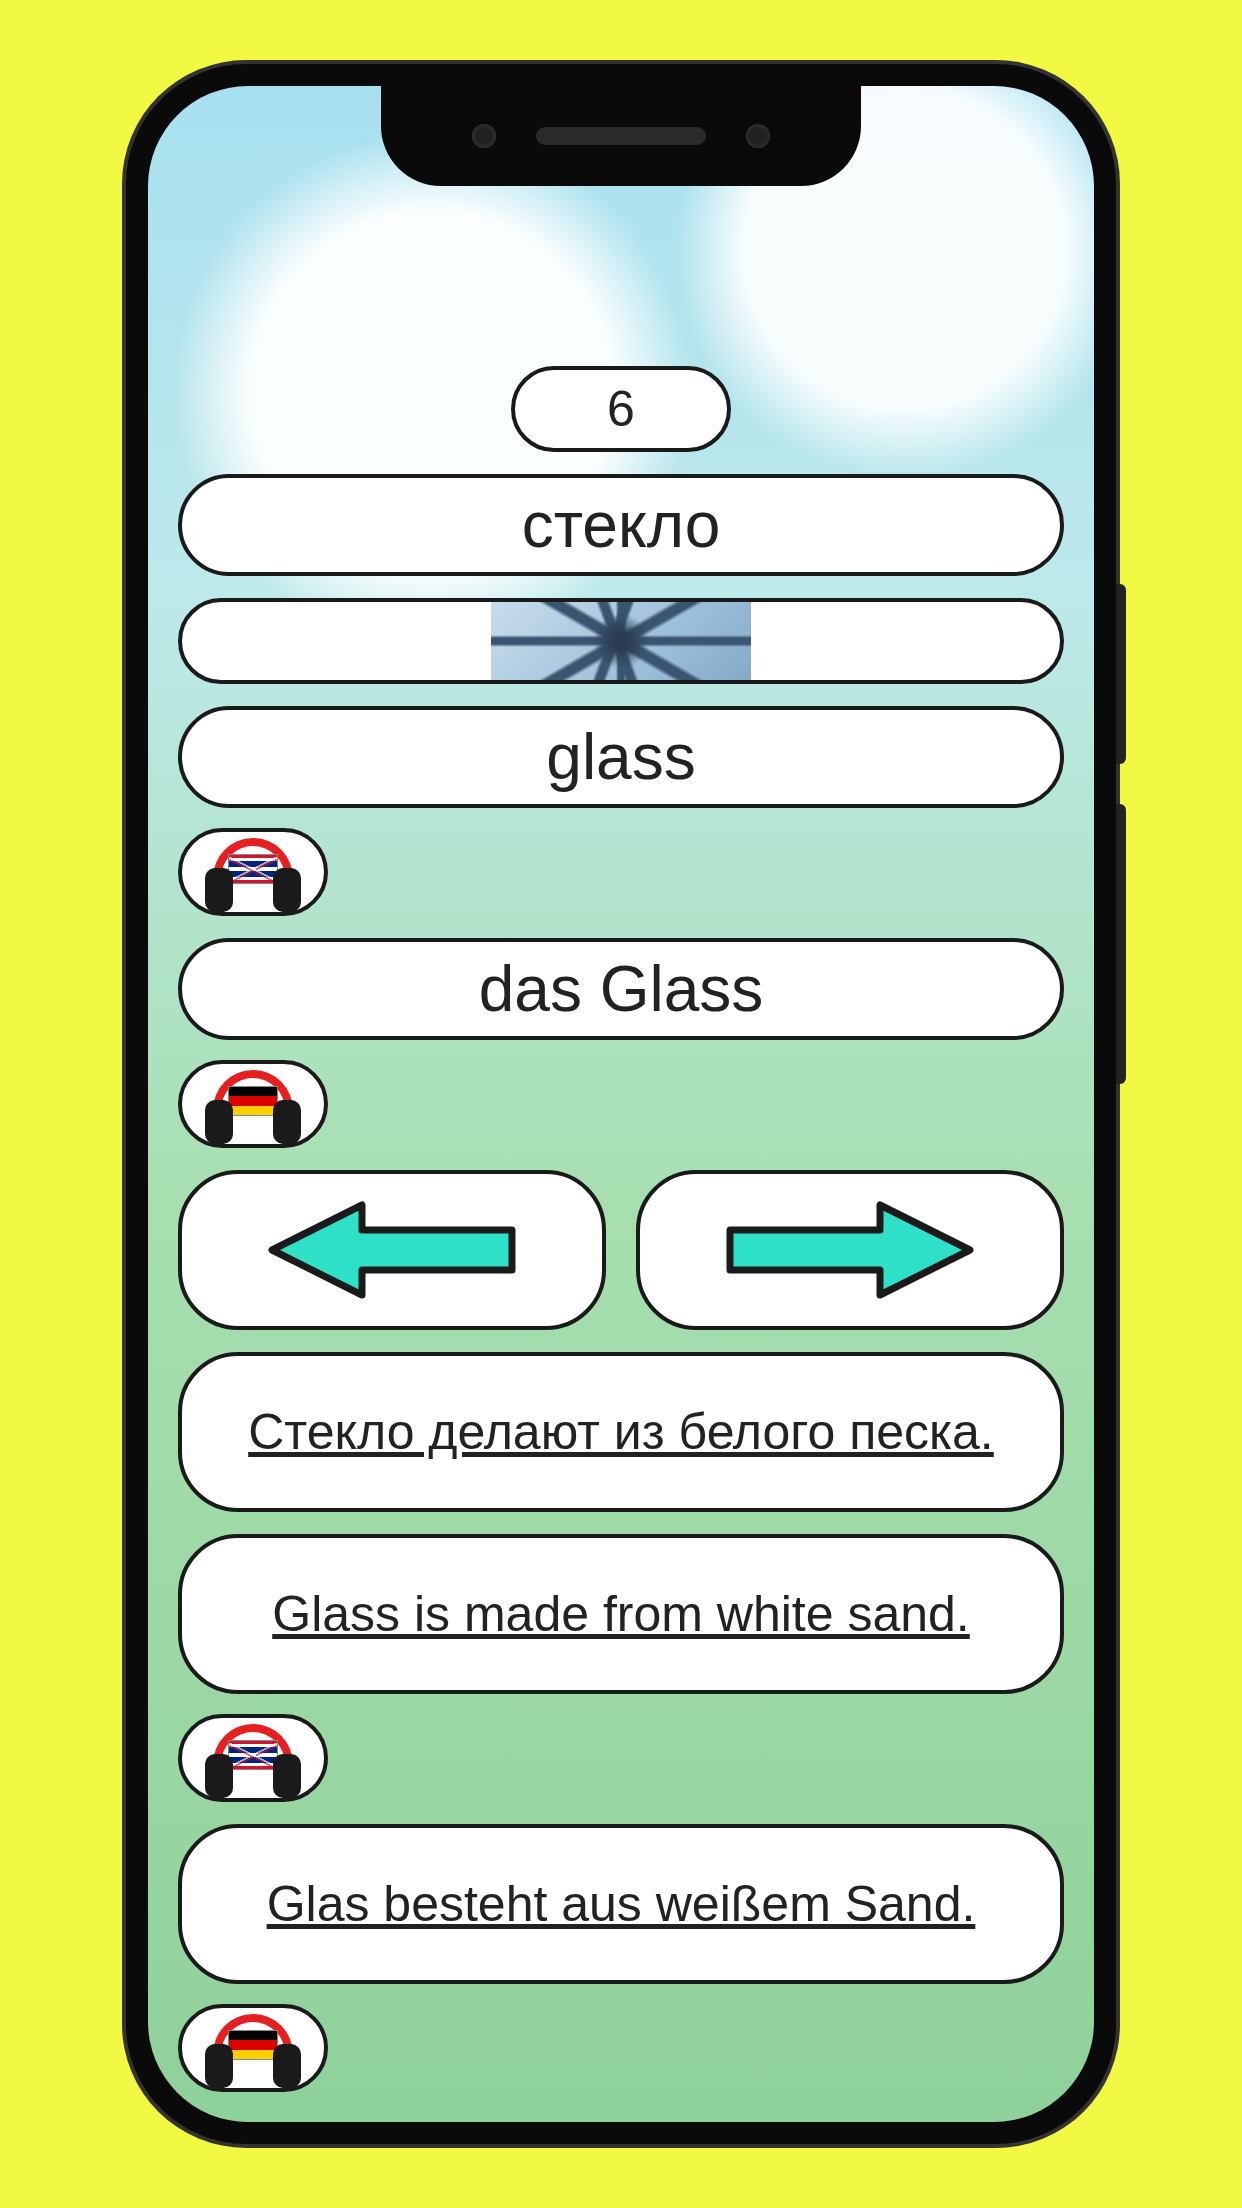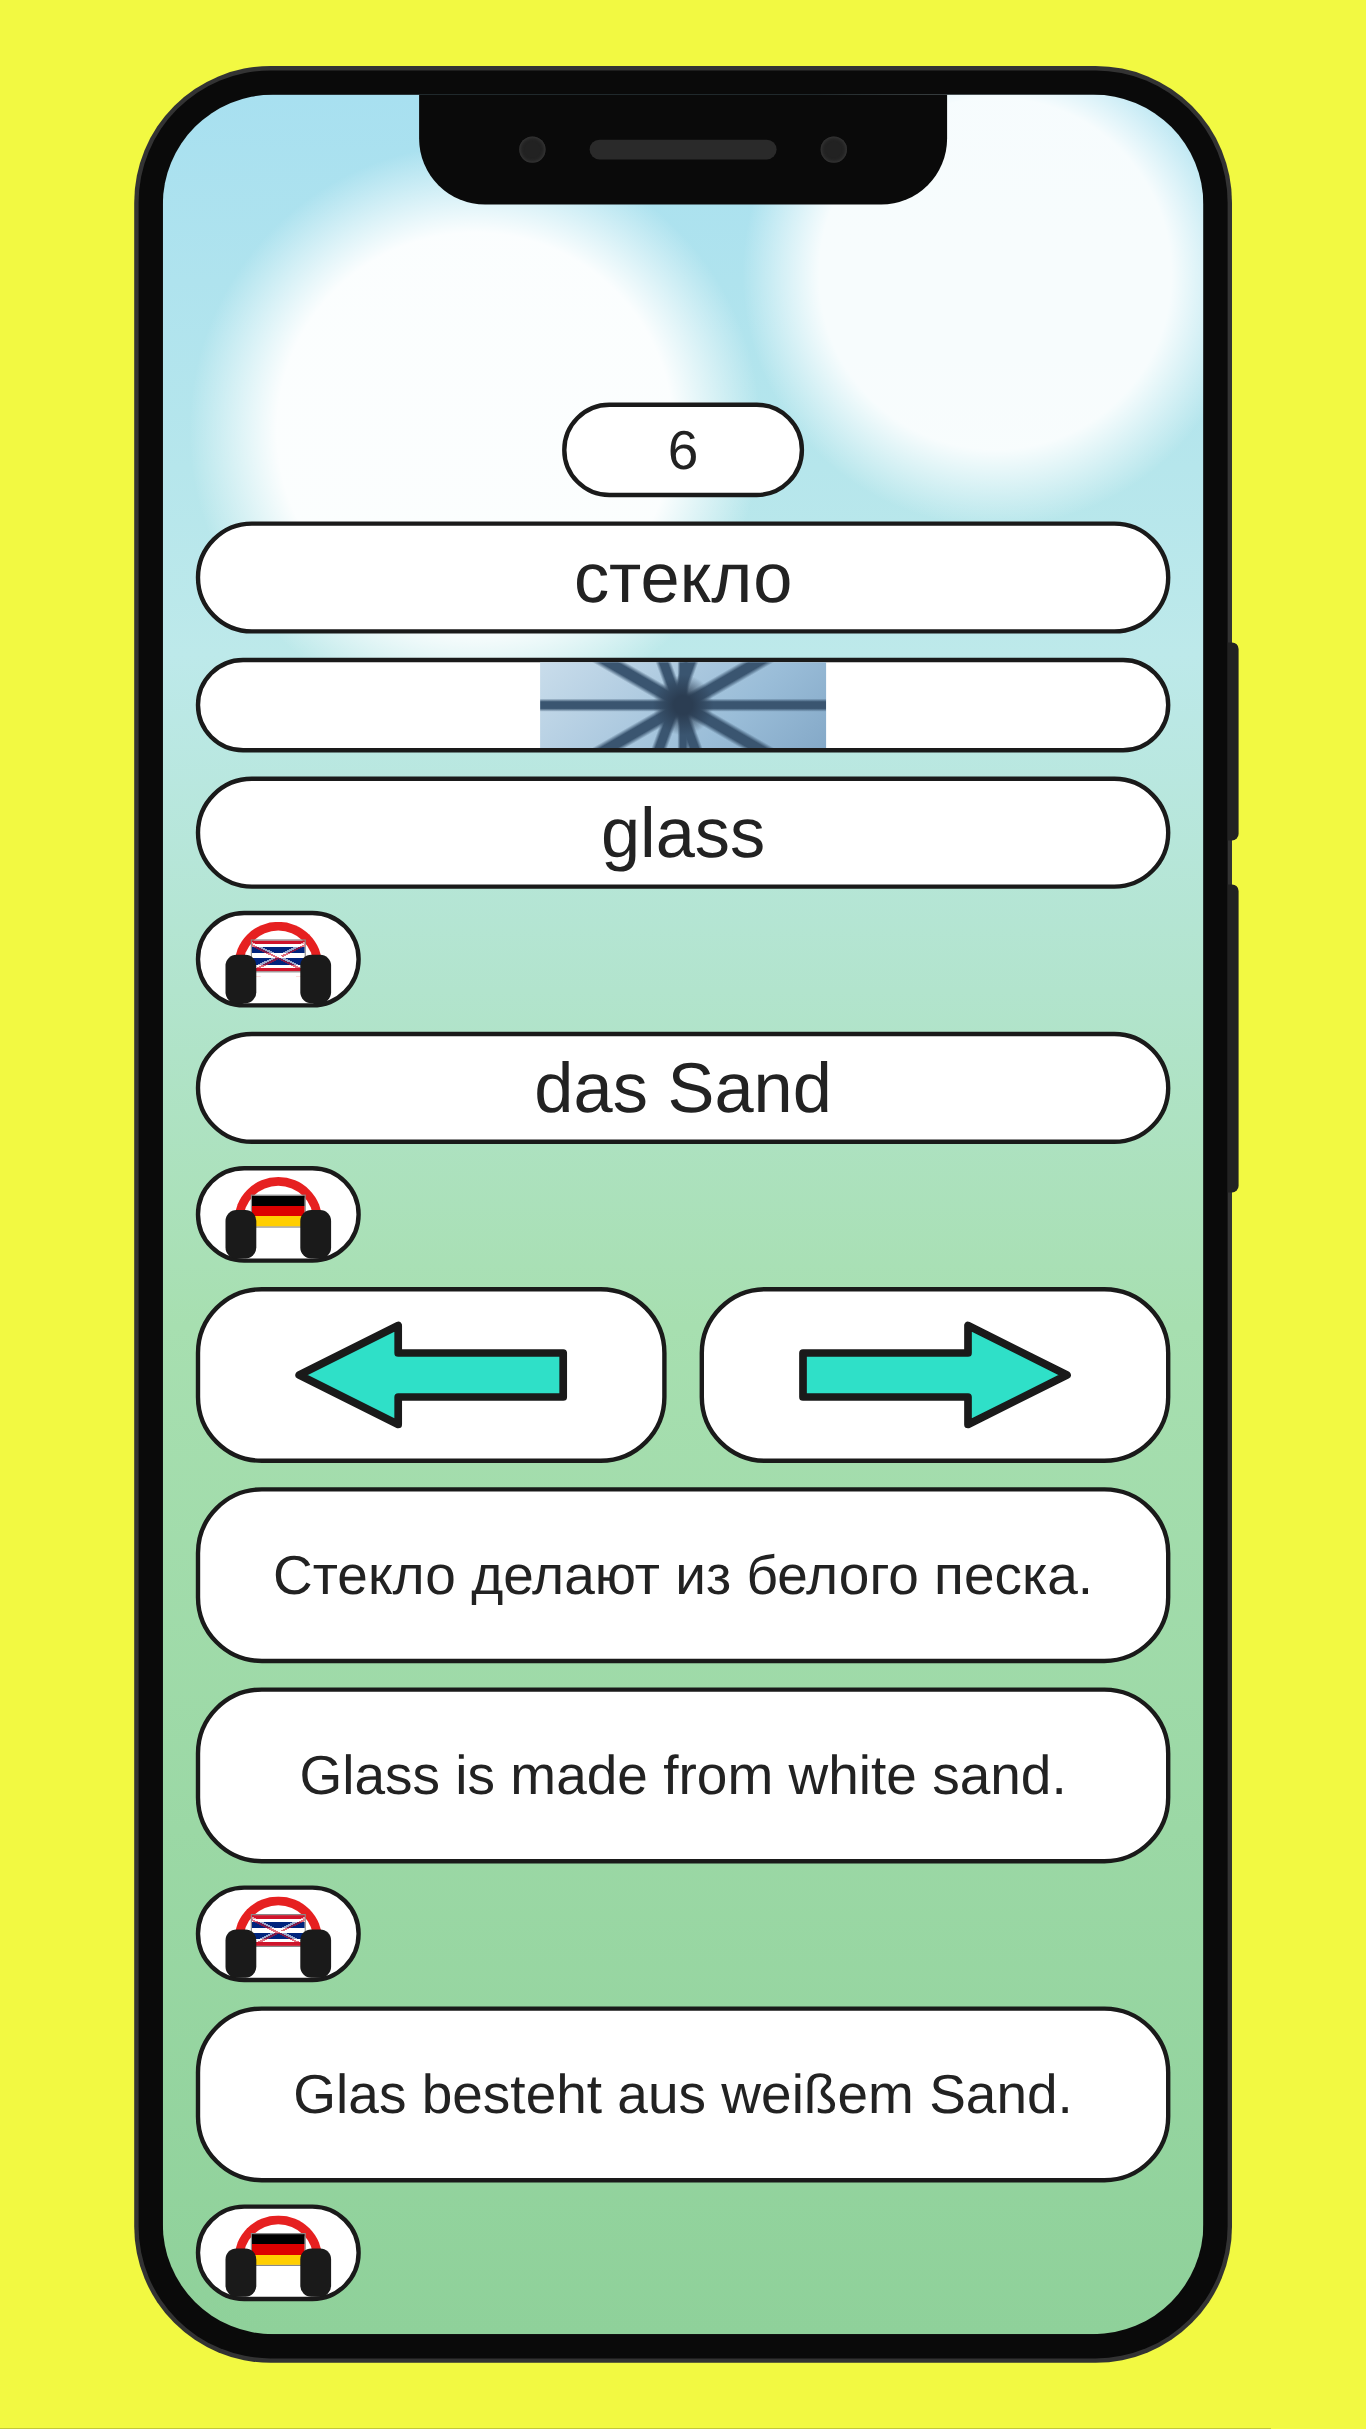--- a/index.html
+++ b/index.html
@@ -106,21 +106,21 @@
     flex: 1;
     height: 160px;
     background: #fff;
     border: 4px solid #1a1a1a;
     border-radius: 60px;
     display: flex;
     align-items: center;
     justify-content: center;
     cursor: pointer;
   }
-  .sentence { min-height: 160px; font-size: 50px; line-height: 1.2; padding: 16px 26px; }
+  .sentence { min-height: 160px; font-size: 50px; line-height: 1.2; padding: 16px 26px; text-decoration: underline; }
   .row .sentence { flex: 1; }
 
   
   .glass-box {
     width: 260px; height: 300px; margin: 10px 0;
     background: linear-gradient(135deg, #e0ecf4, #9abdd8 60%, #6f95b8);
     position: relative;
     overflow: hidden;
   }
   .glass-box::before, .glass-box::after {
@@ -215,21 +215,21 @@
             <div class="hp-band"></div>
             <div class="flag flag-uk"></div>
             <div class="hp-cup left"></div>
             <div class="hp-cup right"></div>
           </div>
         </div>
       </div>
 
       <div class="row">
         <div class="pill pill-word">
-          <span>das Sand</span>
+          <span>das Glass</span>
         </div>
         <div class="audio-btn" aria-label="headphones-de">
           <div class="headphones">
             <div class="hp-band"></div>
             <div class="flag flag-de"></div>
             <div class="hp-cup left"></div>
             <div class="hp-cup right"></div>
           </div>
         </div>
       </div>

